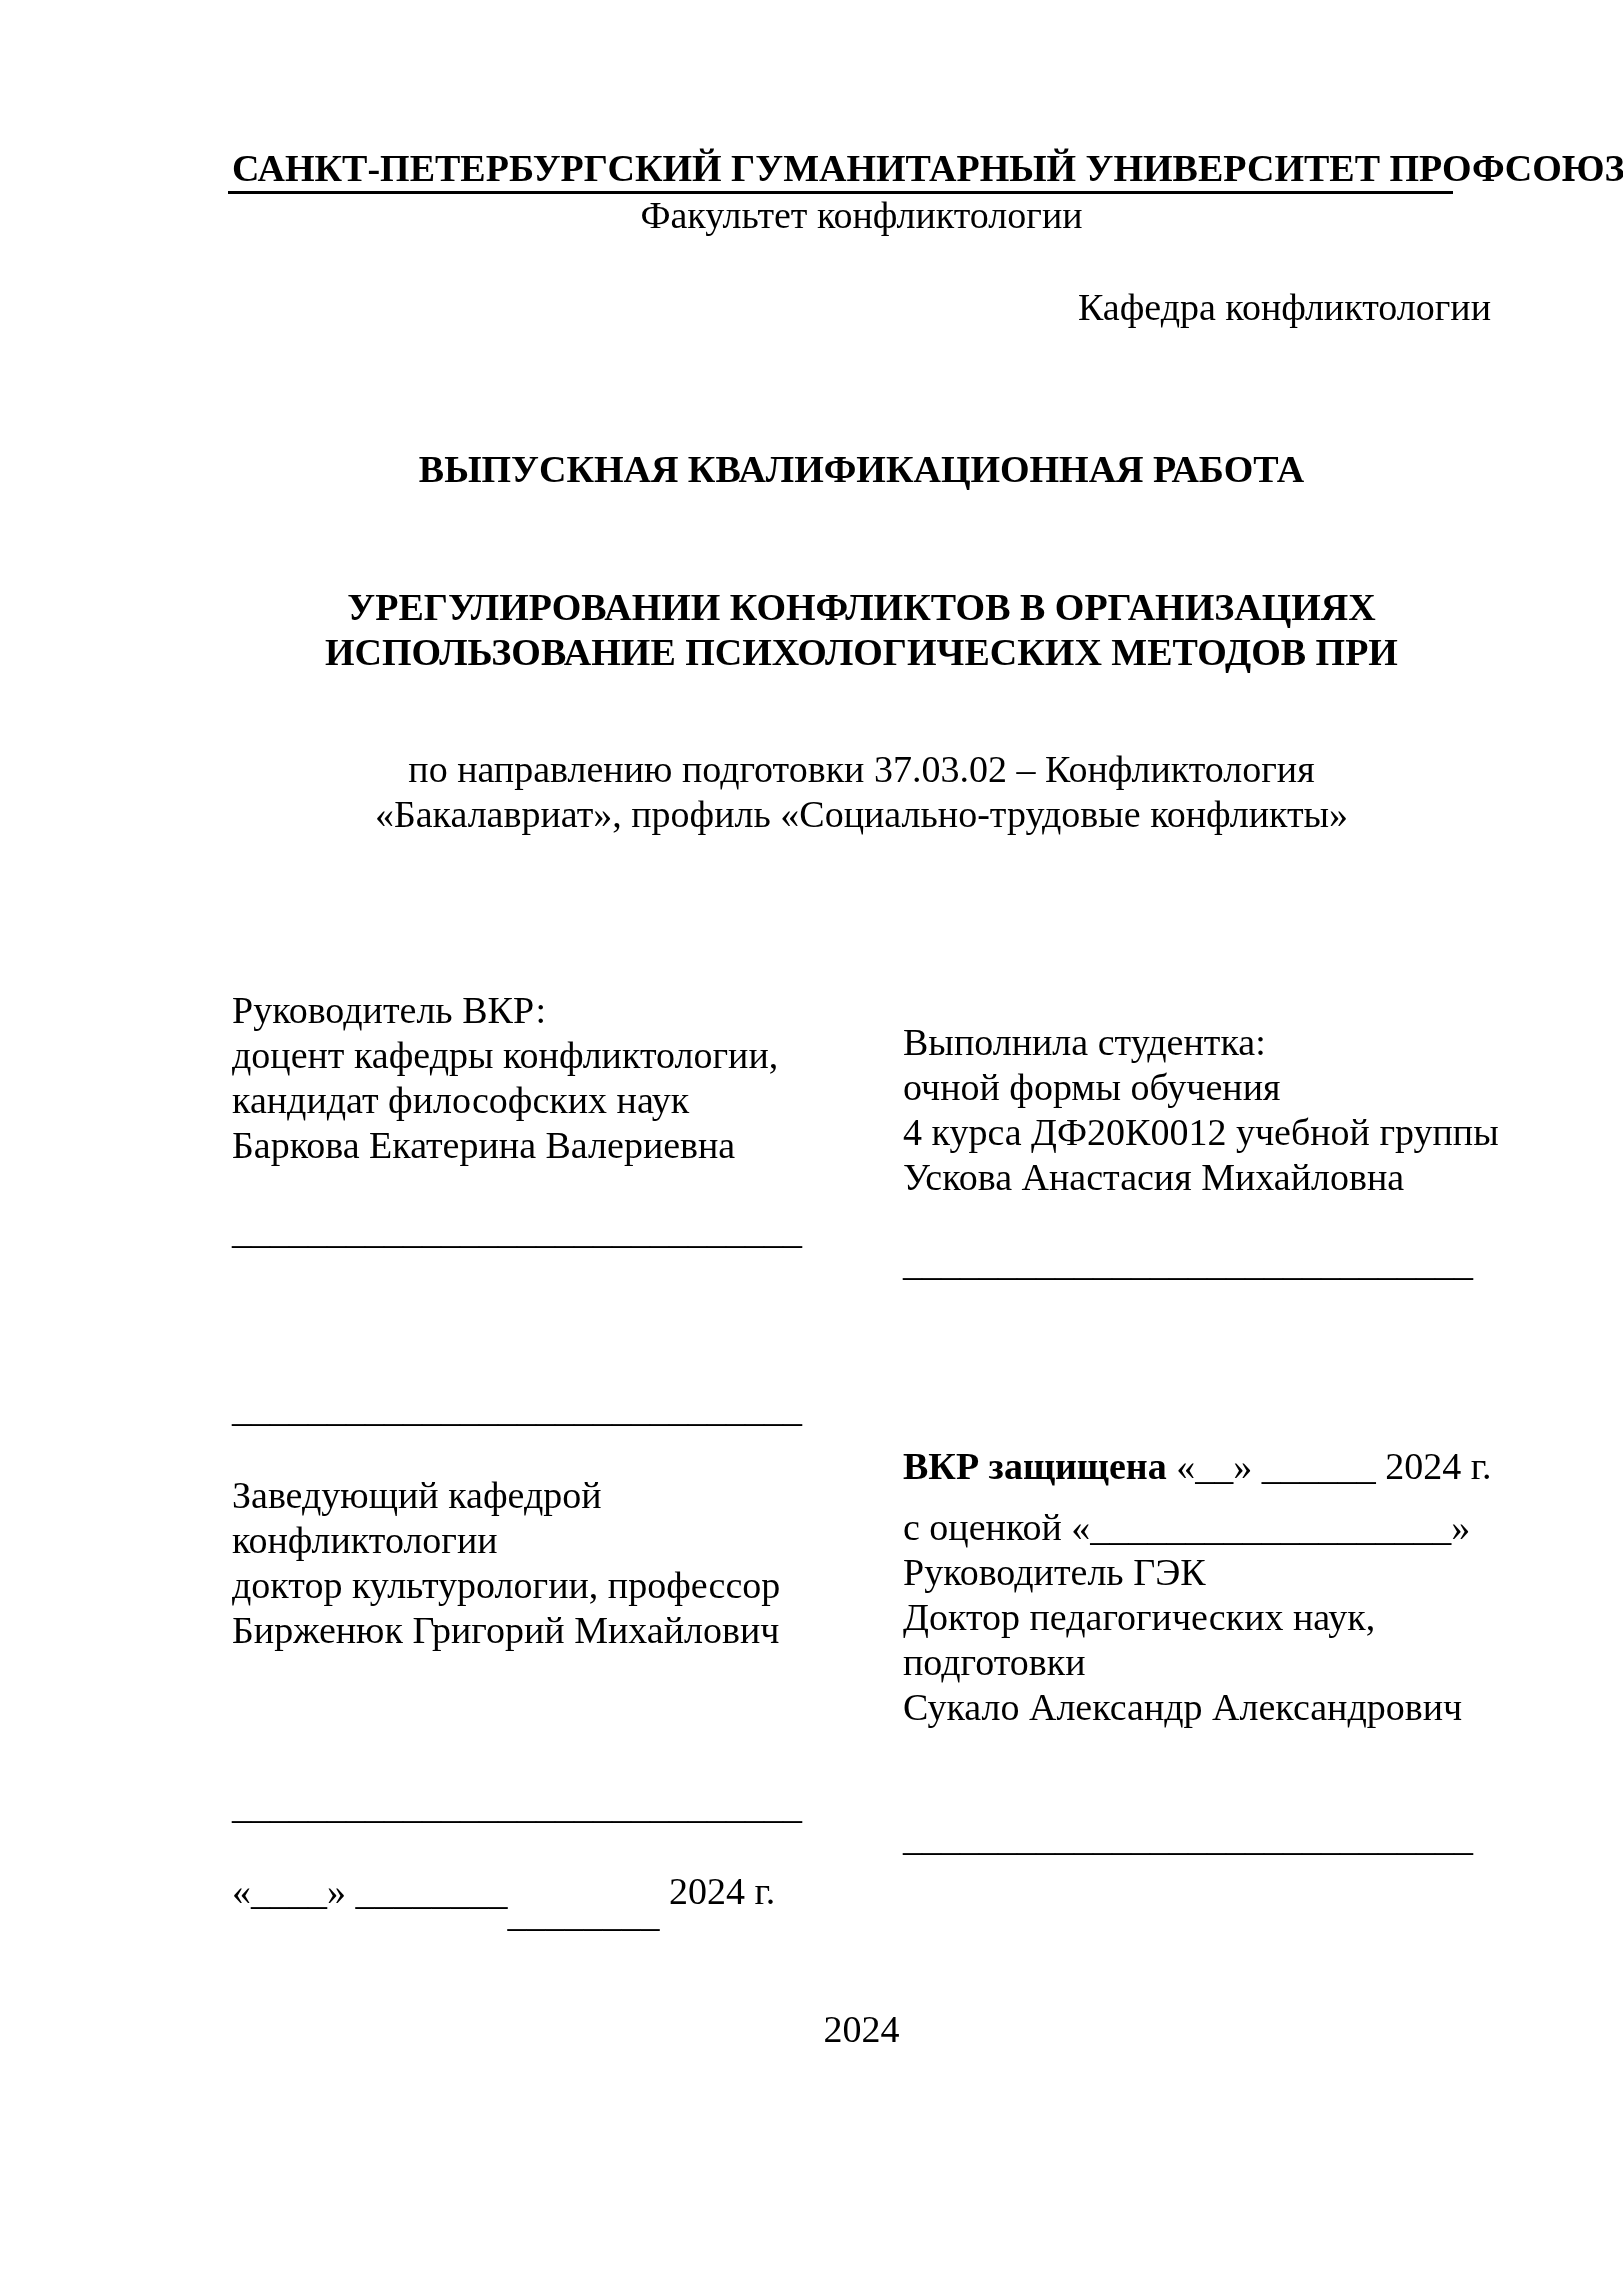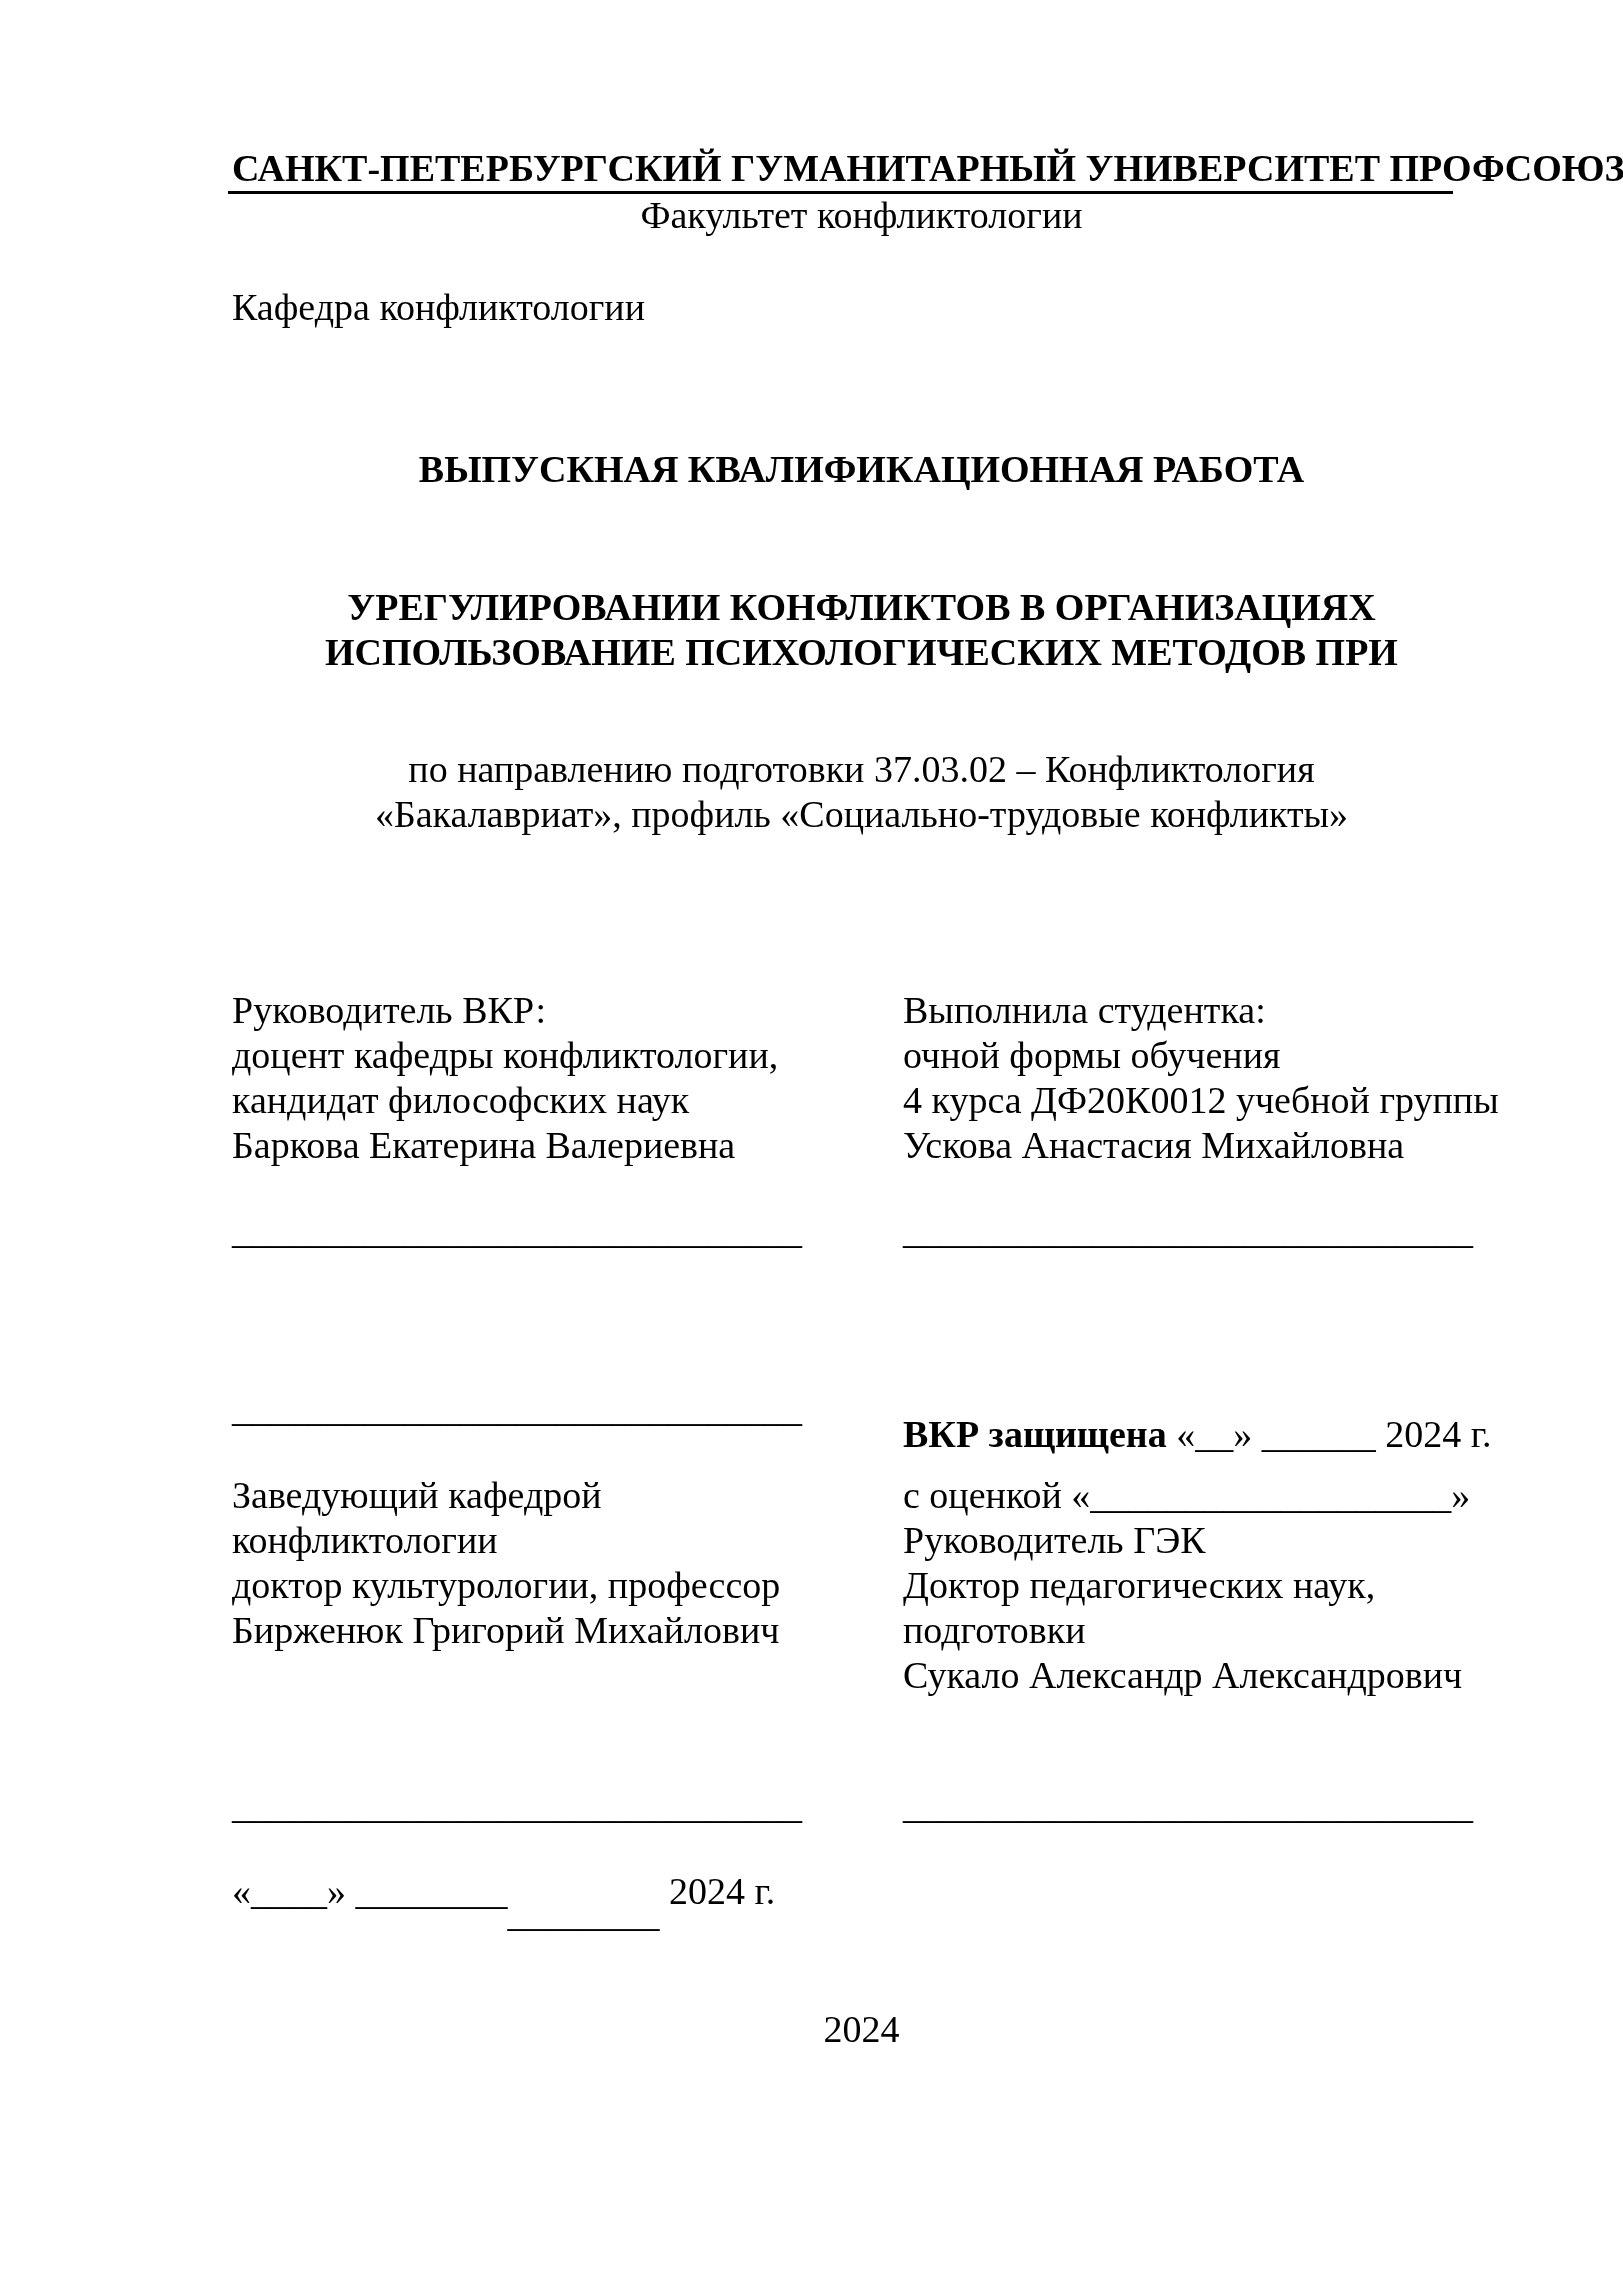--- a/index.html
+++ b/index.html
@@ -8,25 +8,25 @@
     width:1623px; height:2295px;
     margin:0 auto;
     background:#ffffff;
     color:#000000;
     font-family:"Liberation Serif", serif;
     font-size:38px;
     line-height:45px;
   }
   .b { position:absolute; }
   .c { text-align:center; }
-  .r { text-align:left; }
+  .r { text-align:right; }
   .bold { font-weight:bold; }
   .full  { left:232px; width:1259px; }
   .col-l { left:232px; width:644px; }
-  .col-r { left:903px; width:604px; }
+  .col-r { left:903px; width:604px;margin-top:32px; }
   .rule {
     position:absolute;
     left:228px; top:191px;
     width:1225px; height:3.1px;
     background:#000000;
   }
   .drop { position:relative; top:22px;font-style:italic; }
   .line { white-space:nowrap; }
 </style>
 </head>

